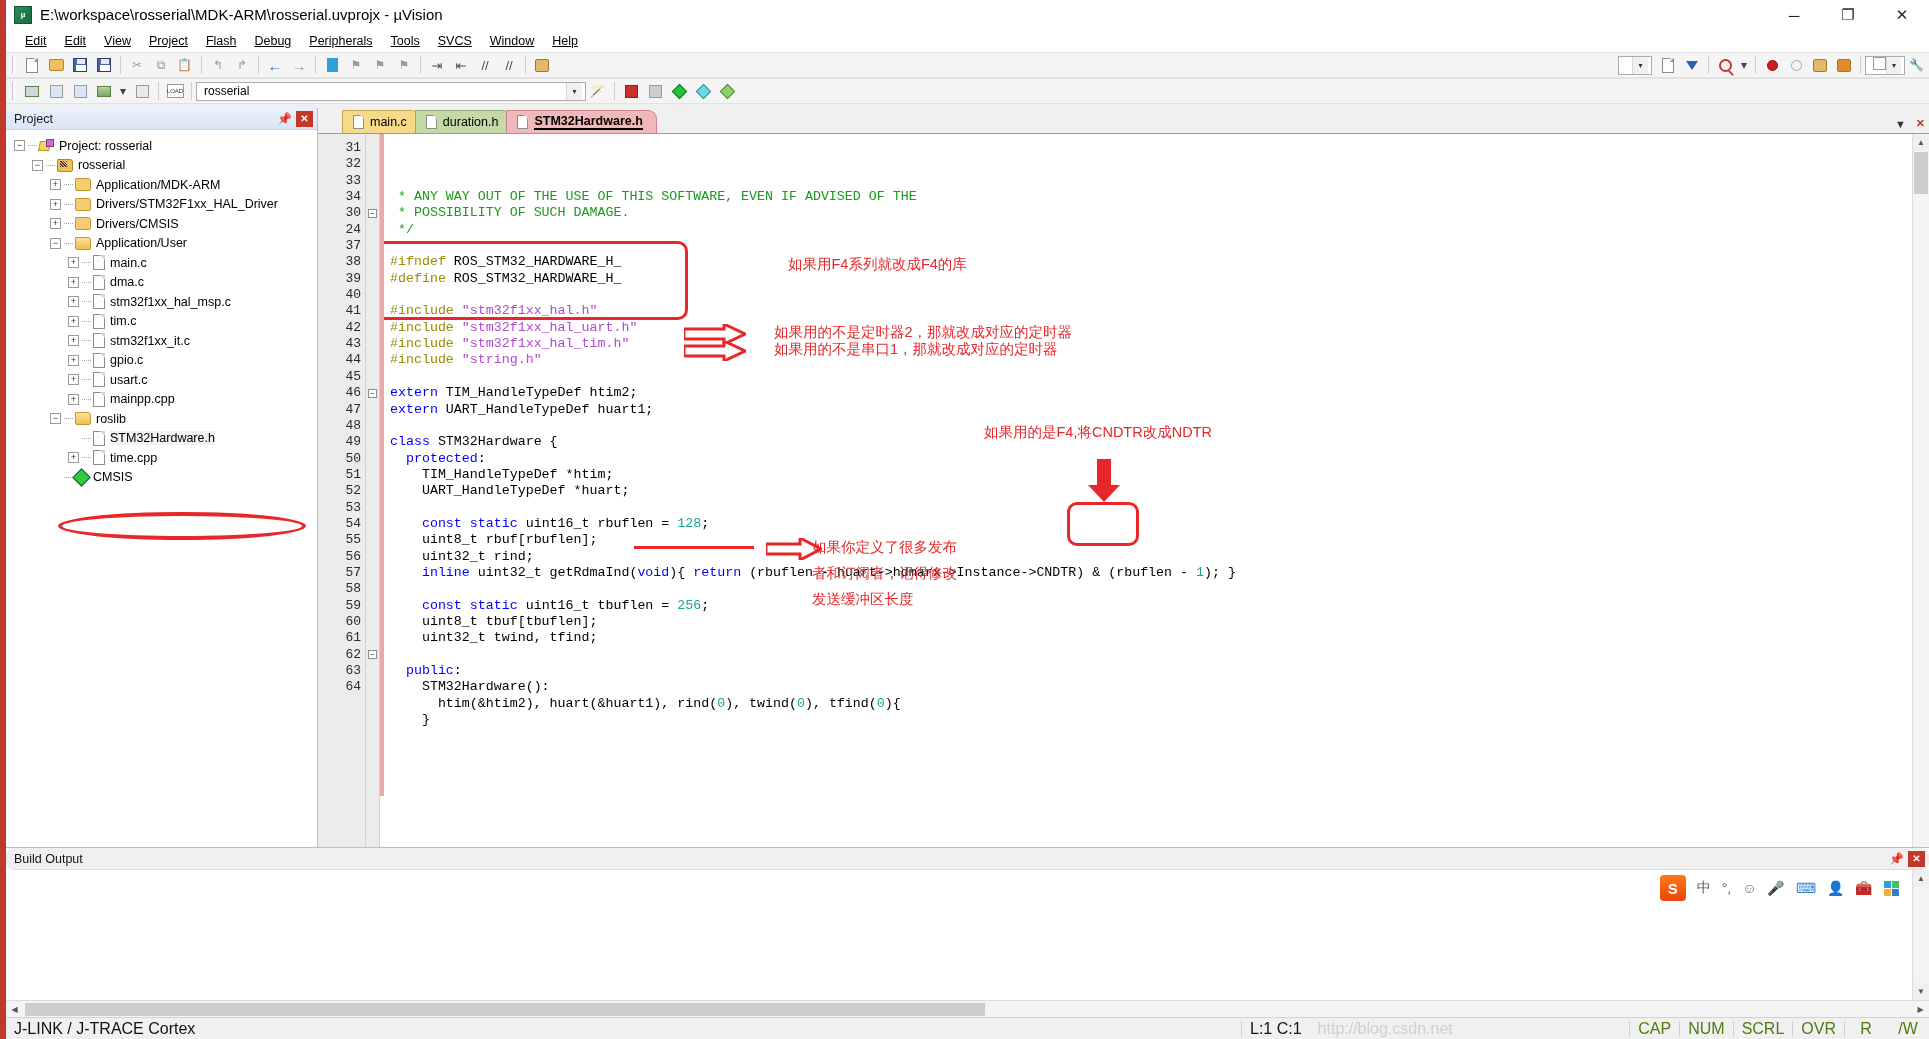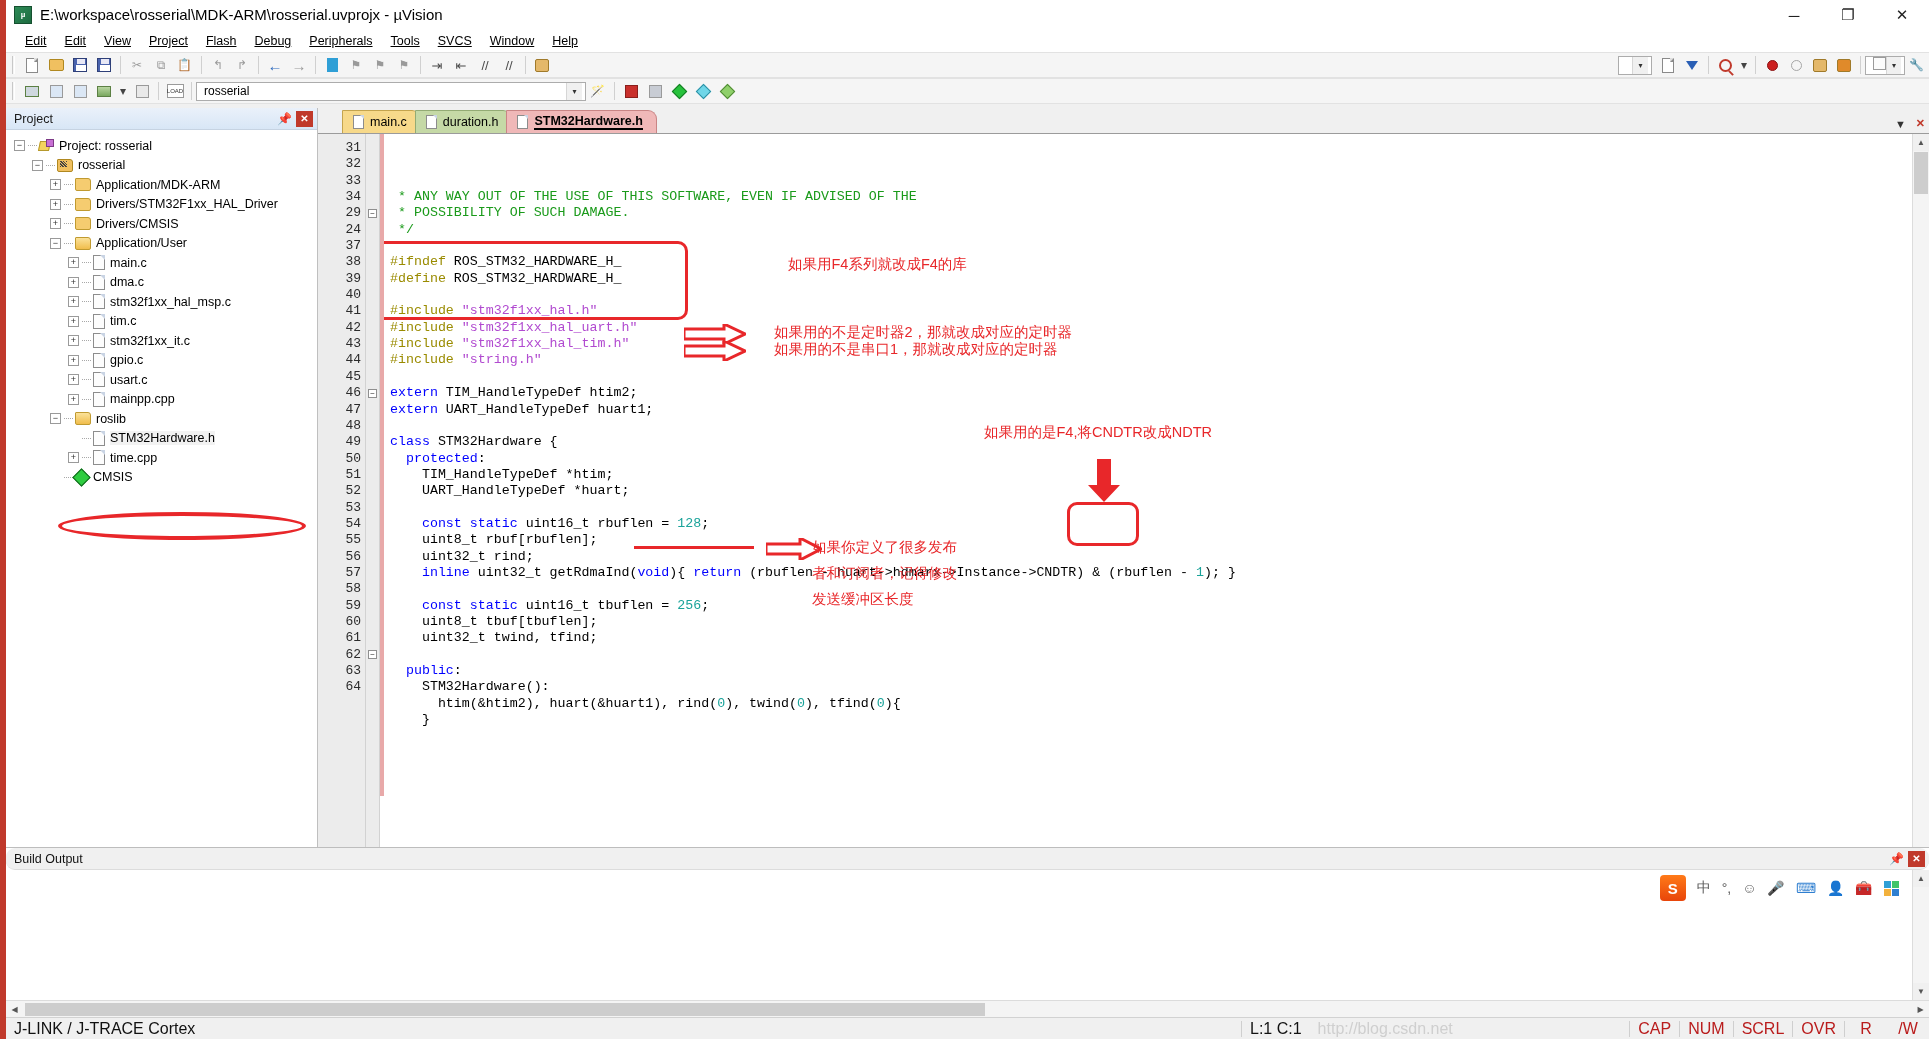--- a/index.html
+++ b/index.html
@@ -404,21 +404,21 @@
     position:absolute;left:0;right:0;bottom:0;height:22px;
     background:#f0f0f0;
     border-top:1px solid #d2d2d2;
     display:flex;align-items:center;
     font-size:16px;color:#111;
   }
   .sb-seg{padding:0 8px;height:22px;display:flex;align-items:center;}
   .sb-sep{width:1px;height:16px;background:#cfcfcf;}
   .sb-ghost{color:#cfcfcf;}
   .sb-right{margin-left:auto;display:flex;align-items:center;}
-  .sb-right .sb-seg{min-width:42px;justify-content:center;color:#b91c1c;}
+  .sb-right .sb-seg{min-width:42px;justify-content:center;color:#4d7c0f;}
 </style>
 </head>
 <body>
 
 <div id="app">
 
   <div class="titlebar">
     <div class="title-icon">µ</div>
     <div class="title-text">E:\workspace\rosserial\MDK-ARM\rosserial.uvprojx - µVision</div>
     <div class="winbtns">
@@ -764,21 +764,21 @@
           <span class="x">✕</span>
         </div>
       </div>
 
       <div class="code-wrap">
         <div class="gutter" id="gutter-host">
             <div class="gl">31</div>
             <div class="gl">32</div>
             <div class="gl">33</div>
             <div class="gl">34</div>
-            <div class="gl">29</div>
+            <div class="gl">30</div>
             <div class="gl">24</div>
             <div class="gl">37</div>
             <div class="gl">38</div>
             <div class="gl">39</div>
             <div class="gl">40</div>
             <div class="gl">41</div>
             <div class="gl">42</div>
             <div class="gl">43</div>
             <div class="gl">44</div>
             <div class="gl">45</div>

